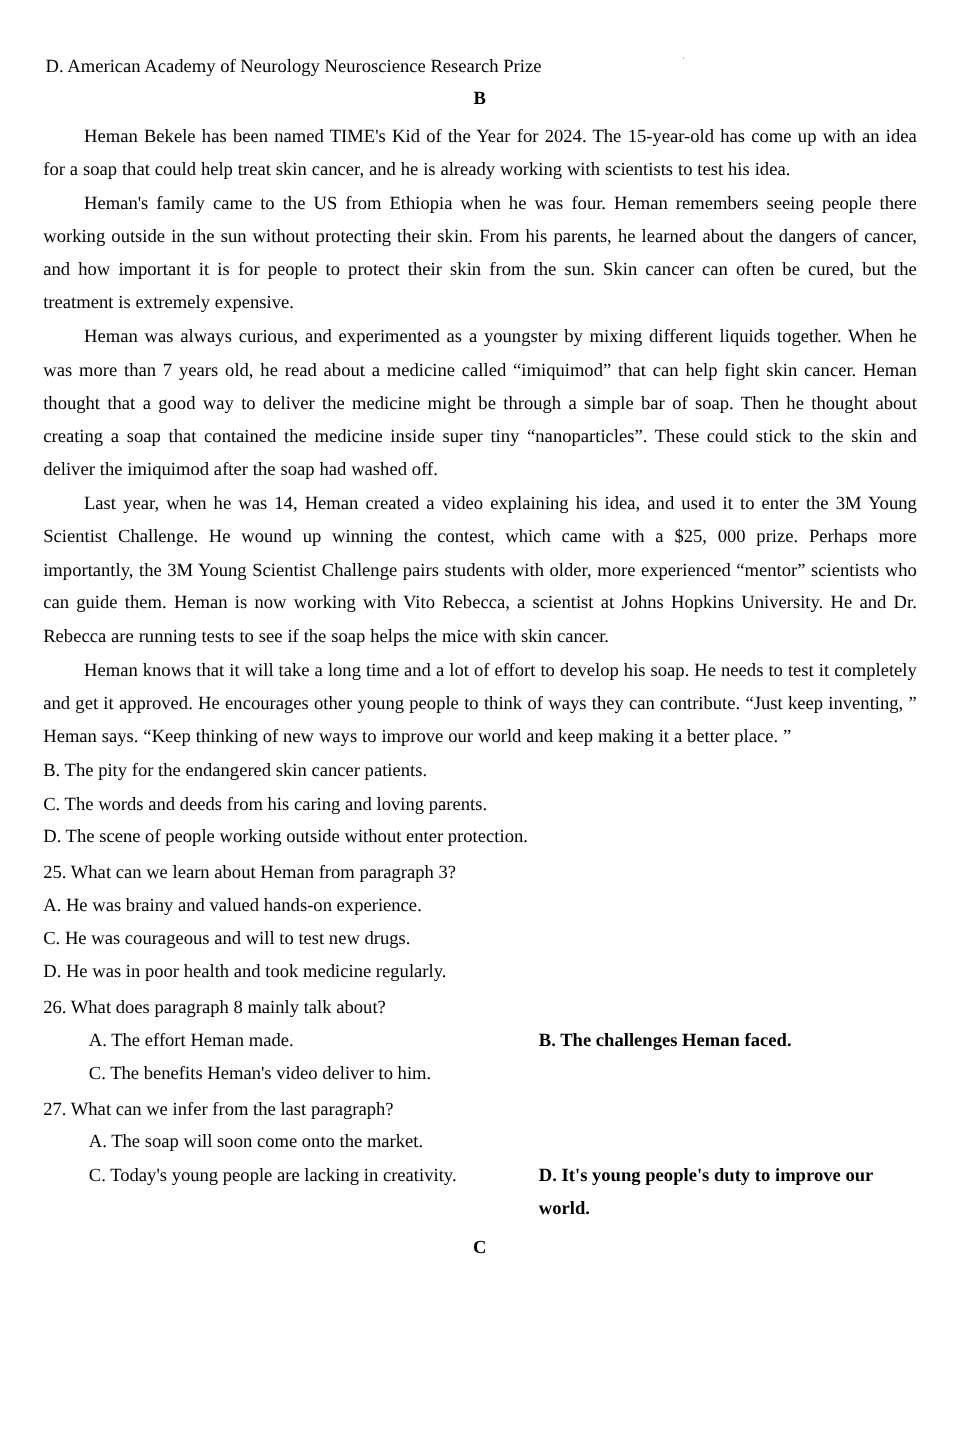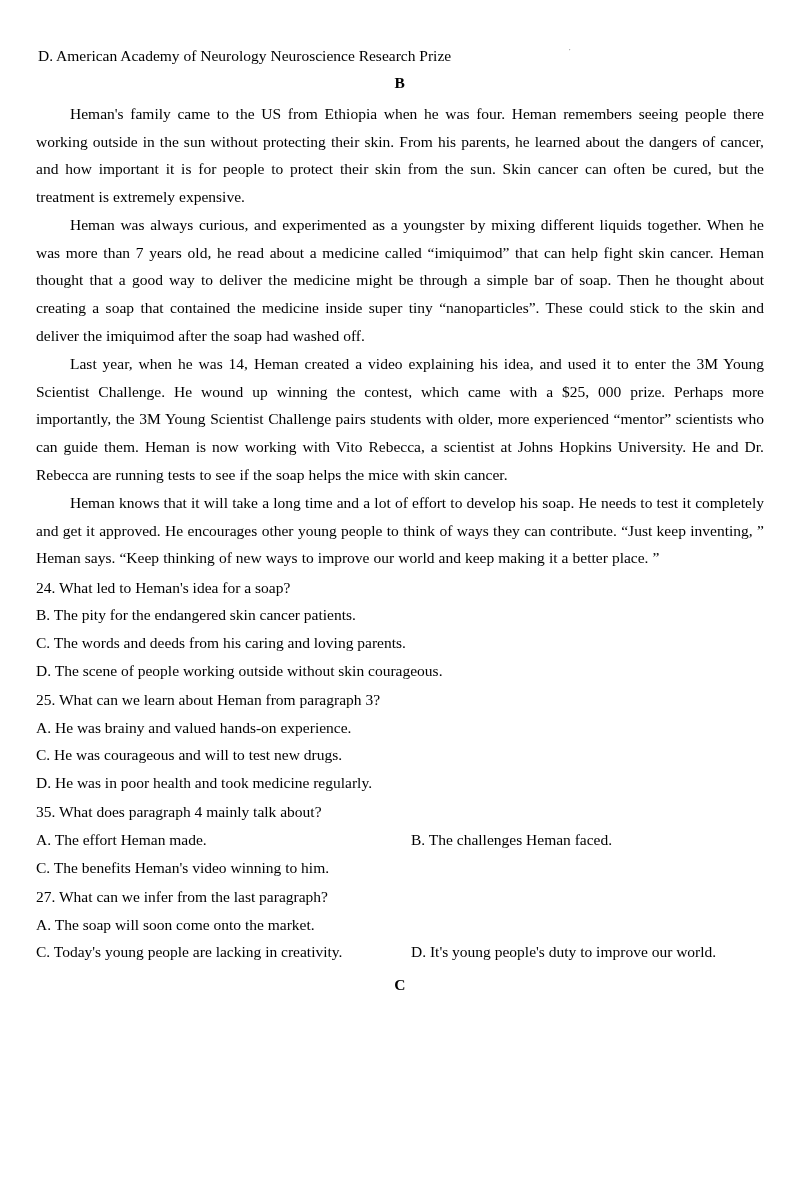--- a/index.html
+++ b/index.html
@@ -63,65 +63,67 @@
   }
   .option-row {
     display: flex;
     font-size: 15.5px;
     line-height: 1.78;
     margin: 0;
   }
   .option-col-a {
     width: 375px;
     flex: 0 0 375px;
+    margin-left: 38px;
   }
   .option-col-b {
     flex: 1 1 auto;
+    font-weight: bold;
   }
   .tiny-mark {
     position: absolute;
     left: 568px;
     top: 44px;
     font-size: 10px;
     color: #9a9a9a;
   }
 </style>
 </head>
 <body>
 
 <div class="page">
 
   <span class="tiny-mark">·</span>
 
   <div class="line-top">D. American Academy of Neurology Neuroscience Research Prize</div>
 
   <div class="section-letter">B</div>
 
+  <p class="para">Heman Bekele has been named TIME's Kid of the Year for 2024. The 15-year-old has come up with an idea for a soap that could help treat skin cancer, and he is already working with scientists to test his idea.</p>
   <p class="para">Heman's family came to the US from Ethiopia when he was four. Heman remembers seeing people there working outside in the sun without protecting their skin. From his parents, he learned about the dangers of cancer, and how important it is for people to protect their skin from the sun. Skin cancer can often be cured, but the treatment is extremely expensive.</p>
   <p class="para">Heman was always curious, and experimented as a youngster by mixing different liquids together. When he was more than 7 years old, he read about a medicine called “imiquimod” that can help fight skin cancer. Heman thought that a good way to deliver the medicine might be through a simple bar of soap. Then he thought about creating a soap that contained the medicine inside super tiny “nanoparticles”. These could stick to the skin and deliver the imiquimod after the soap had washed off.</p>
   <p class="para">Last year, when he was 14, Heman created a video explaining his idea, and used it to enter the 3M Young Scientist Challenge. He wound up winning the contest, which came with a $25, 000 prize. Perhaps more importantly, the 3M Young Scientist Challenge pairs students with older, more experienced “mentor” scientists who can guide them. Heman is now working with Vito Rebecca, a scientist at Johns Hopkins University. He and Dr. Rebecca are running tests to see if the soap helps the mice with skin cancer.</p>
   <p class="para">Heman knows that it will take a long time and a lot of effort to develop his soap. He needs to test it completely and get it approved. He encourages other young people to think of ways they can contribute. “Just keep inventing, ” Heman says. “Keep thinking of new ways to improve our world and keep making it a better place. ”</p>
 
-  <div class="question">24. What led to Heman's idea for a soap?</div>
   <div class="option-full">B. The pity for the endangered skin cancer patients.</div>
   <div class="option-full">C. The words and deeds from his caring and loving parents.</div>
-  <div class="option-full">D. The scene of people working outside without skin courageous.</div>
+  <div class="option-full">D. The scene of people working outside without enter protection.</div>
 
   <div class="question">25. What can we learn about Heman from paragraph 3?</div>
   <div class="option-full">A. He was brainy and valued hands-on experience.</div>
   <div class="option-full">C. He was courageous and will to test new drugs.</div>
   <div class="option-full">D. He was in poor health and took medicine regularly.</div>
 
-  <div class="question">35. What does paragraph 4 mainly talk about?</div>
+  <div class="question">26. What does paragraph 8 mainly talk about?</div>
   <div class="option-row">
     <div class="option-col-a">A. The effort Heman made.</div>
     <div class="option-col-b">B. The challenges Heman faced.</div>
   </div>
   <div class="option-row">
-    <div class="option-col-a">C. The benefits Heman's video winning to him.</div>
+    <div class="option-col-a">C. The benefits Heman's video deliver to him.</div>
   </div>
 
   <div class="question">27. What can we infer from the last paragraph?</div>
   <div class="option-row">
     <div class="option-col-a">A. The soap will soon come onto the market.</div>
   </div>
   <div class="option-row">
     <div class="option-col-a">C. Today's young people are lacking in creativity.</div>
     <div class="option-col-b">D. It's young people's duty to improve our world.</div>
   </div>

